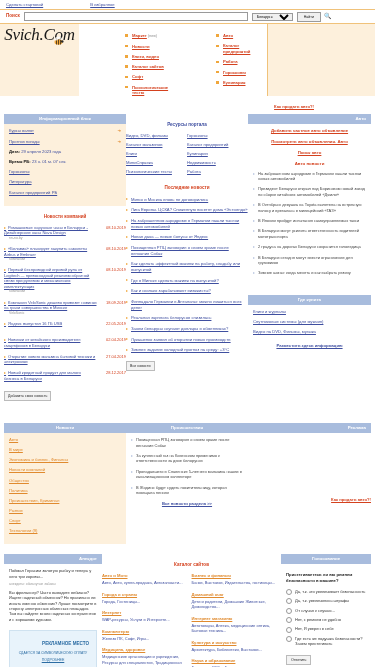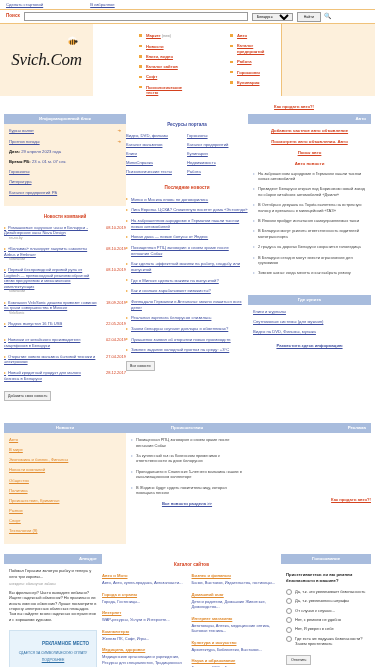--- a/index.html
+++ b/index.html
@@ -17,21 +17,21 @@
   .searchbar{height:13px;border-bottom:1px solid #f0c27a;display:flex;align-items:center;padding-left:6px;gap:4px;background:#fff;}
   .searchbar .lbl{color:#d4411e;font-weight:bold;font-size:4.6px;}
   .searchbar input.q{width:218px;height:7px;border:1px solid #9a9a9a;background:#fff;font-size:4px;padding:0 2px;}
   .searchbar select.sel{width:41px;height:8px;font-size:3.6px;border:1px solid #9a9a9a;background:#f0f0f0;}
   .searchbar .btn{display:inline-block;width:22px;height:8px;border:1px solid #9a9a9a;background:#f0f0f0;
         font-size:3.6px;text-align:center;line-height:8px;color:#222;}
   .mag{font-size:6px;color:#8a8a8a;}
 
   
   .header{display:flex;height:72px;}
-  .logo-cell{width:93px;background:#fdf0dc;display:flex;align-items:center;justify-content:center;position:relative;}
+  .logo-cell{width:79px;background:#fdf0dc;display:flex;justify-content:center;position:relative;}
   .logo-text{font-family:"Liberation Serif","DejaVu Serif",serif;font-style:italic;font-size:17px;color:#1a1a1a;letter-spacing:-.3px;}
   .bee{position:absolute;right:14px;top:12px;width:14px;height:10px;}
   .menu-cell{width:182px;background:#fff;padding:5px 0 0 6px;display:flex;}
   .menu-col{width:88px;}
   .menu-col li{list-style:none;margin:0 0 4.6px 0;padding-left:7px;position:relative;}
   .menu-col li:before{content:"";position:absolute;left:0;top:1.2px;width:2.6px;height:2.6px;background:#f0a73c;}
   .menu-col a{color:#d4411e;font-size:4.2px;font-weight:bold;}
   .menu-col .new{color:#888;font-weight:normal;text-decoration:none;font-size:3.6px;}
   .banner-cell{flex:1;background:#fdf0dc;border-left:1px solid #f0c27a;}
 

